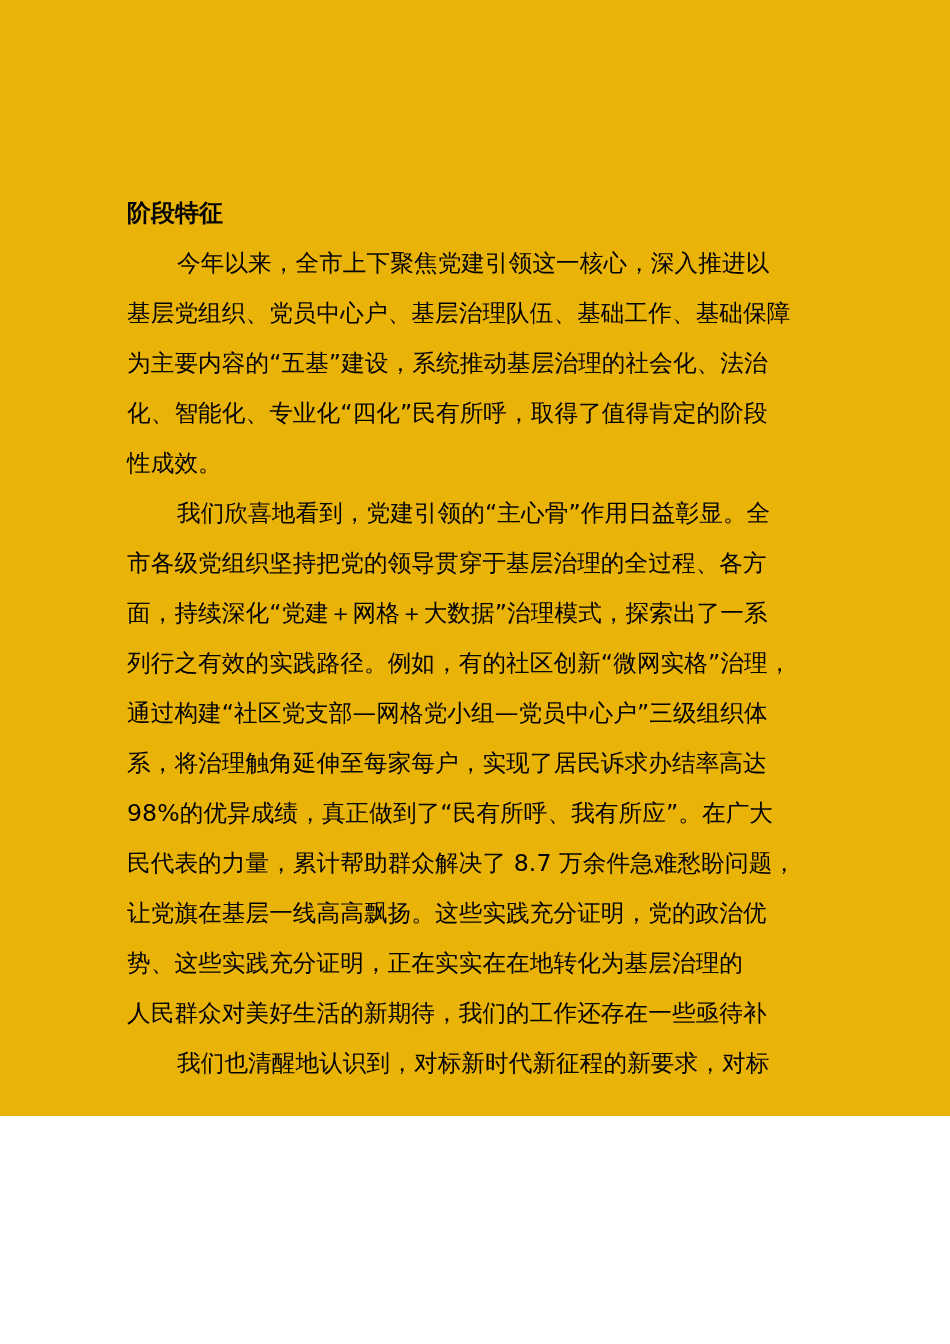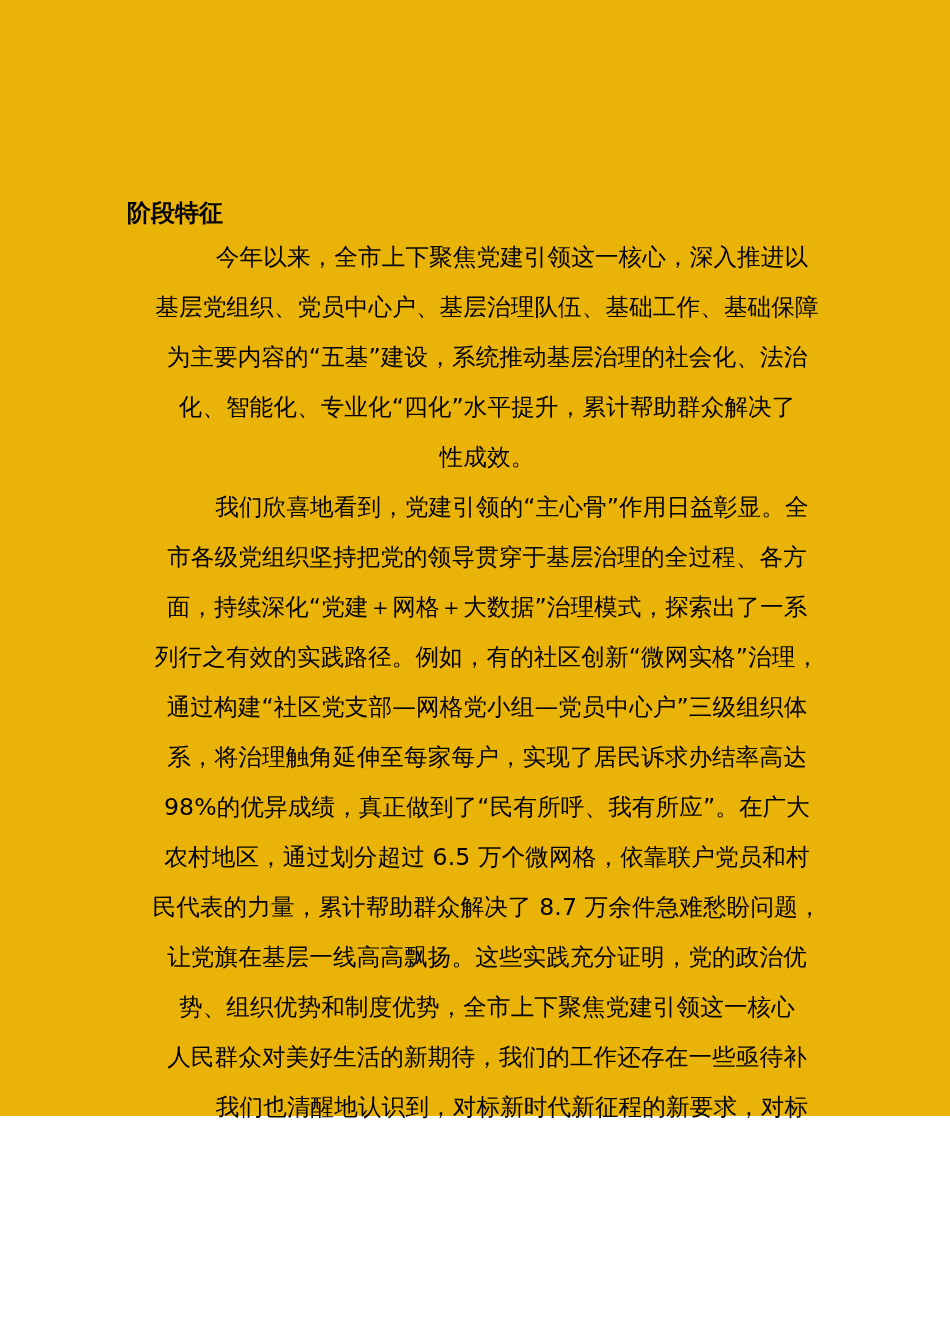--- a/index.html
+++ b/index.html
@@ -1,46 +1,45 @@
 <!DOCTYPE html>
 <html><head>
   <meta charset="utf-8">
   <style>
     html, body { margin: 0; padding: 0; background: #ffffff; }
     body { width: 950px; height: 1344px; position: relative; overflow: hidden;
       font-family: "DejaVu Sans", "Liberation Sans", sans-serif; color: #000; }
     .page { position: absolute; left: 0; top: 0; width: 950px; height: 1116px; background: #eab308; padding-left: 28px; }
     .heading { position: absolute; left: 127px; top: 196px; font-size: 24px; font-weight: bold;
       line-height: 34px; white-space: nowrap; }
-    .body-lines { position: absolute; left: 127px; top: 240px; width: 720px; text-align: center; }
+    .body-lines { position: absolute; left: 127px; top: 246px; width: 720px; }
     .line { height: 50px; line-height: 34px; font-size: 23.6px; white-space: nowrap; letter-spacing: 0.1px; }
     .line.indent { padding-left: 50px; }
   </style>
 </head>
 <body>
 
 <div class="page">
   <div class="heading">阶段特征</div>
 
   <div class="body-lines">
 
     <div class="line indent">今年以来，全市上下聚焦党建引领这一核心，深入推进以</div>
     <div class="line">基层党组织、党员中心户、基层治理队伍、基础工作、基础保障</div>
     <div class="line">为主要内容的“五基”建设，系统推动基层治理的社会化、法治</div>
-    <div class="line">化、智能化、专业化“四化”水平提升，累计帮助群众解决了</div>
+    <div class="line">化、智能化、专业化“四化”民有所呼，取得了值得肯定的阶段</div>
     <div class="line">性成效。</div>
 
     <div class="line indent">我们欣喜地看到，党建引领的“主心骨”作用日益彰显。全</div>
     <div class="line">市各级党组织坚持把党的领导贯穿于基层治理的全过程、各方</div>
     <div class="line">面，持续深化“党建＋网格＋大数据”治理模式，探索出了一系</div>
     <div class="line">列行之有效的实践路径。例如，有的社区创新“微网实格”治理，</div>
     <div class="line">通过构建“社区党支部—网格党小组—党员中心户”三级组织体</div>
     <div class="line">系，将治理触角延伸至每家每户，实现了居民诉求办结率高达</div>
     <div class="line">98%的优异成绩，真正做到了“民有所呼、我有所应”。在广大</div>
-    <div class="line">农村地区，通过划分超过 6.5 万个微网格，依靠联户党员和村</div>
     <div class="line">民代表的力量，累计帮助群众解决了 8.7 万余件急难愁盼问题，</div>
     <div class="line">让党旗在基层一线高高飘扬。这些实践充分证明，党的政治优</div>
-    <div class="line">势、组织优势和制度优势，全市上下聚焦党建引领这一核心</div>
+    <div class="line">势、这些实践充分证明，正在实实在在地转化为基层治理的</div>
 
     <div class="line">人民群众对美好生活的新期待，我们的工作还存在一些亟待补</div>
     <div class="line indent">我们也清醒地认识到，对标新时代新征程的新要求，对标</div>
   </div>
 </div>
 
 </body></html>

